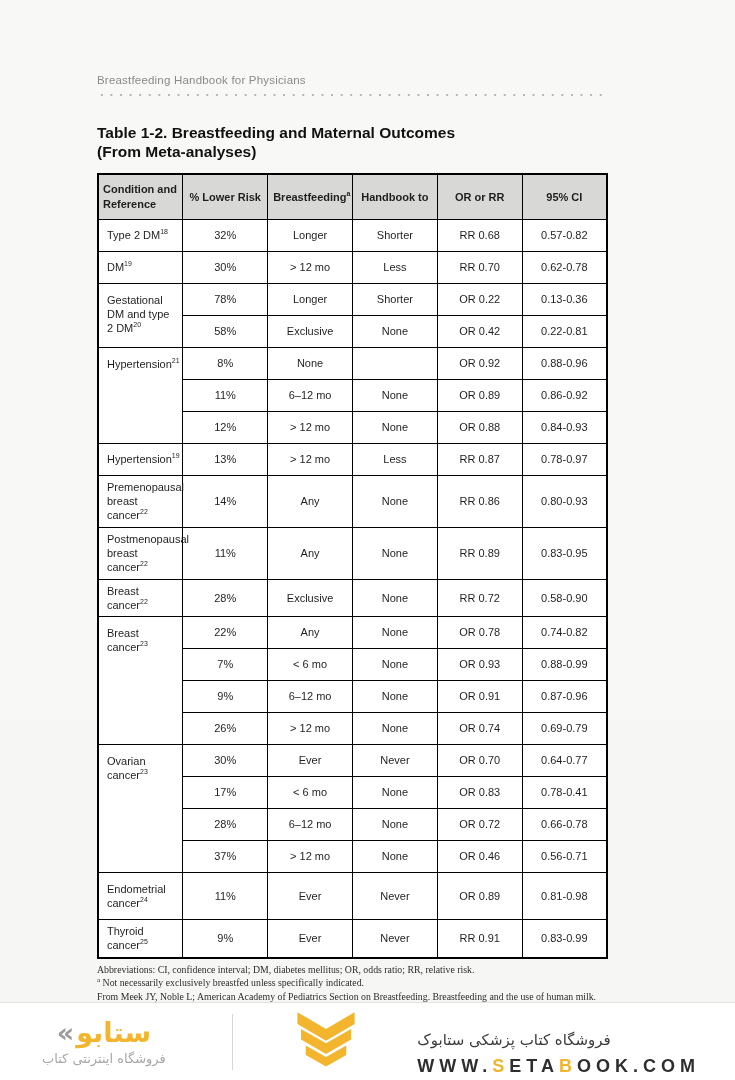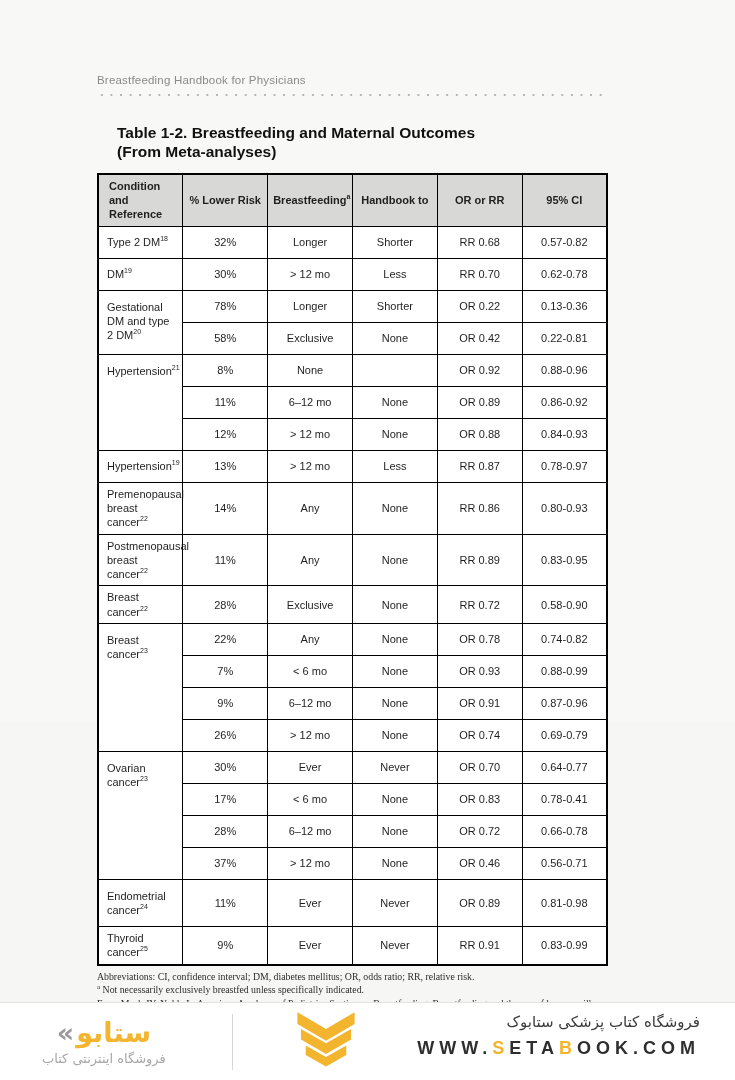--- a/index.html
+++ b/index.html
@@ -11,36 +11,36 @@
   }
   .page-area{position:absolute;top:0;left:0;width:735px;height:721px;background:#f8f8f6;}
   .content{position:absolute;left:97px;top:0;width:511px;}
 
   .running-header{margin-top:74px;font-size:11.5px;color:#8a8a8a;letter-spacing:.2px;}
   .dotted-rule{
     margin-top:7px;height:4px;width:511px;
     background-image:radial-gradient(circle,#b5b5b5 1.3px,transparent 1.5px);
     background-size:9.6px 4px;background-repeat:repeat-x;
   }
-  .table-title{margin-top:26px;font-size:15.5px;font-weight:bold;color:#111;line-height:1.25;margin-left:20px;}
+  .table-title{margin-top:26px;font-size:15.5px;font-weight:bold;color:#111;line-height:1.25;}
 
   table.outcomes{
     margin-top:11px;border-collapse:collapse;width:511px;
     border:2px solid #000;table-layout:fixed;
     background:#fff;
   }
   table.outcomes th, table.outcomes td{
     border:1.5px solid #000;
     font-size:11px;line-height:1.3;
     padding:4px 5px;
   }
   table.outcomes th{
     background:#d8d8d6;font-weight:bold;text-align:center;vertical-align:middle;height:36px;
   }
-  table.outcomes th.first{text-align:left;padding-left:10px;}
+  table.outcomes th.first{text-align:left;padding-left:4px;}
   table.outcomes td{height:23px;text-align:center;vertical-align:middle;background:#fff;}
   table.outcomes td.cond{text-align:left;padding-left:8px;}
   table.outcomes td.cond.grouped{vertical-align:top;padding-top:9px;}
   table.outcomes td.tall{height:38px;}
   sup{font-size:7px;line-height:0;}
 
   .footnotes{margin-top:4px;font-size:9.8px;color:#2c2c2c;line-height:1.38;width:520px;font-family:Liberation Serif, serif;}
   .footnotes .it{font-style:italic;}
   .page-number{margin-top:14px;text-align:center;font-size:12px;color:#2c2c2c;width:511px;}
 
@@ -50,21 +50,21 @@
   }
   .footer-logo{position:absolute;left:42px;top:8px;display:flex;align-items:center;gap:48px;}
   .logo-text{display:flex;flex-direction:column;align-items:center;}
   .logo-wordmark{font-family:"DejaVu Sans", sans-serif;font-size:27px;font-weight:bold;line-height:1;}
   .logo-wordmark .kaf{color:#9a9a9c;letter-spacing:-2px;margin-right:2px;}
   .logo-wordmark .word{color:#f2b52d;}
   .logo-tagline{font-family:"DejaVu Sans", sans-serif;font-size:13px;color:#a8a8a8;margin-top:5px;}
   .logo-divider{width:1px;height:56px;background:#d6d6d4;margin:0 14px 0 18px;}
   .logo-emblem{width:62px;height:62px;}
 
-  .footer-right{position:absolute;right:35px;top:10px;text-align:right;}
+  .footer-right{position:absolute;right:35px;top:28px;text-align:left;}
   .store-name{font-family:"DejaVu Sans", sans-serif;font-size:15px;color:#3a3a3a;}
   .site-url{margin-top:7px;font-size:18px;font-weight:bold;letter-spacing:5px;color:#2e2e2e;white-space:nowrap;}
   .site-url .seg-yellow{color:#f2b52d;}
   .site-url .seg-dark{color:#2e2e2e;}
 </style>
 </head>
 <body>
 
 <div class="page-area">
   <div class="content">

